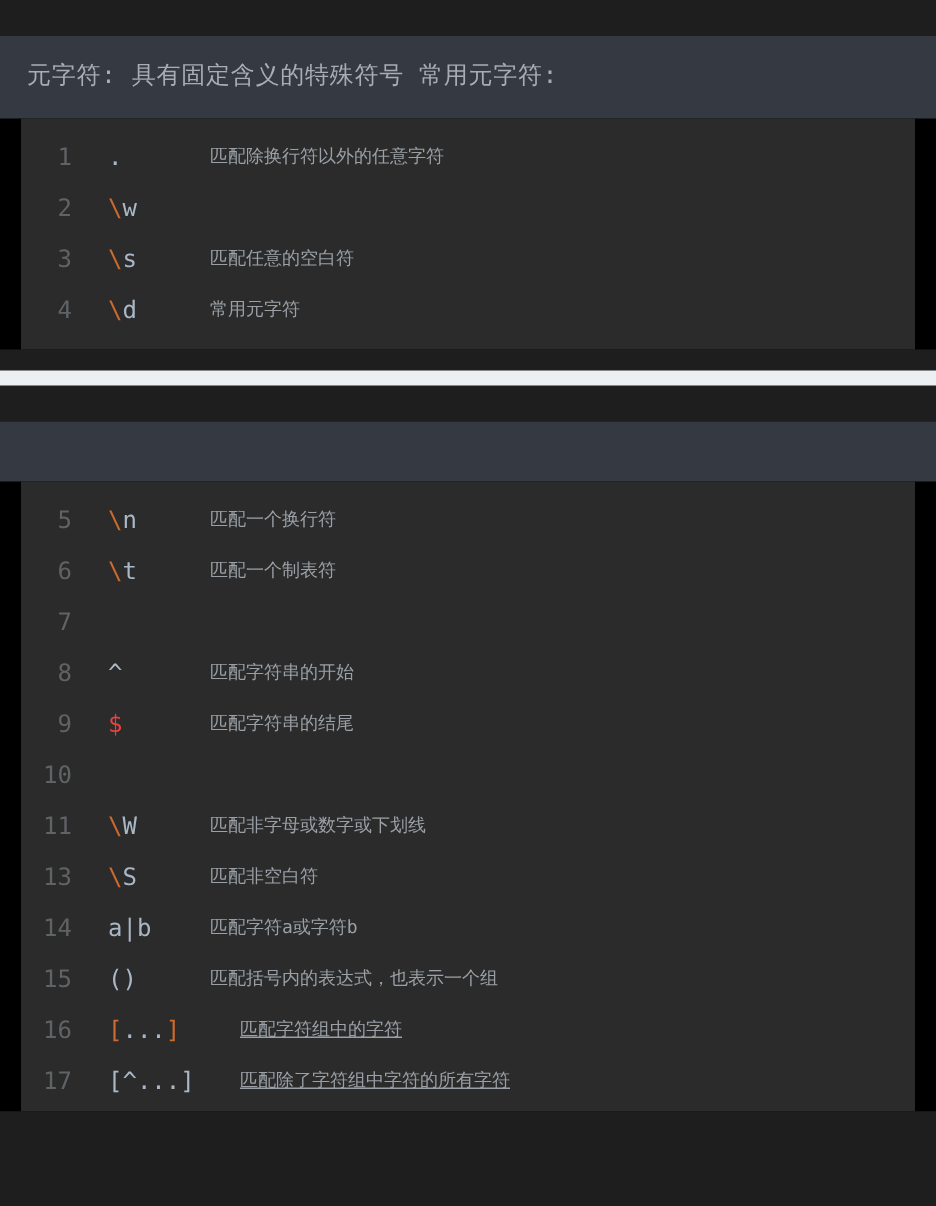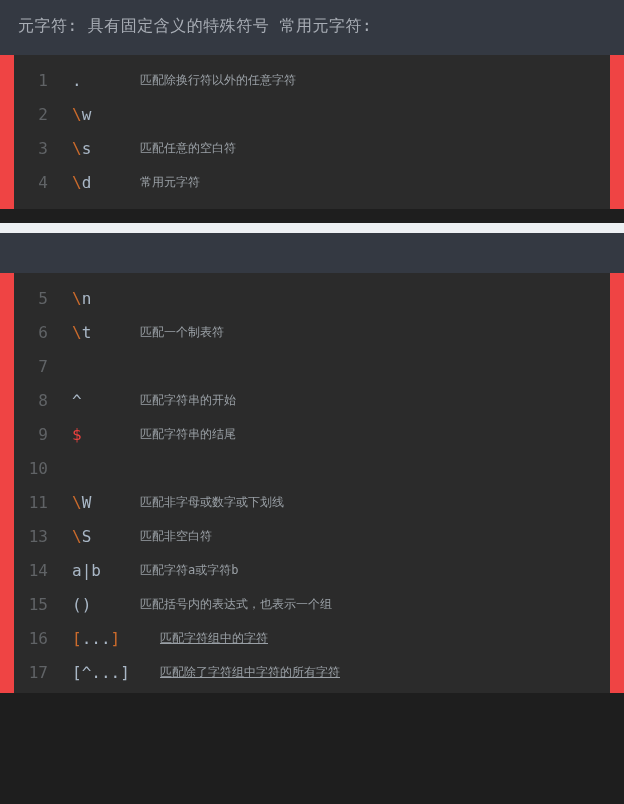--- a/index.html
+++ b/index.html
@@ -4,21 +4,22 @@
   <style>
     * { margin: 0; padding: 0; box-sizing: border-box; }
     body {
       width: 624px;
       background: #1e1e1e;
       font-family: "Microsoft YaHei", "SimHei", Consolas, monospace;
       color: #b0b0b0;
       font-size: 15px;
     }
     .outer {
-      background: #ef4444;
+      background: #000000;
+      margin-top: 24px;
     }
     .header-text {
       padding: 16px 18px 18px 18px;
       color: #a8adb5;
       font-size: 16px;
       letter-spacing: 0.5px;
       background: #343942;
     }
     .code-block {
       background: #2b2b2b;
@@ -121,20 +122,21 @@
   </div>
 
   <div class="separator-band"></div>
 
   <div class="outer">
     <div class="between-gap"></div>
     <div class="code-block second" id="cb2">
         <div class="code-line">
           <span class="ln">5</span>
           <span class="sym"><span class="c-bs">\</span><span class="c-let">n</span></span>
+          <span class="desc">匹配一个换行符</span>
         </div>
         <div class="code-line">
           <span class="ln">6</span>
           <span class="sym"><span class="c-bs">\</span><span class="c-let">t</span></span>
           <span class="desc">匹配一个制表符</span>
         </div>
         <div class="code-line">
           <span class="ln">7</span>
           <span class="sym"></span>
           <span class="desc"></span>

